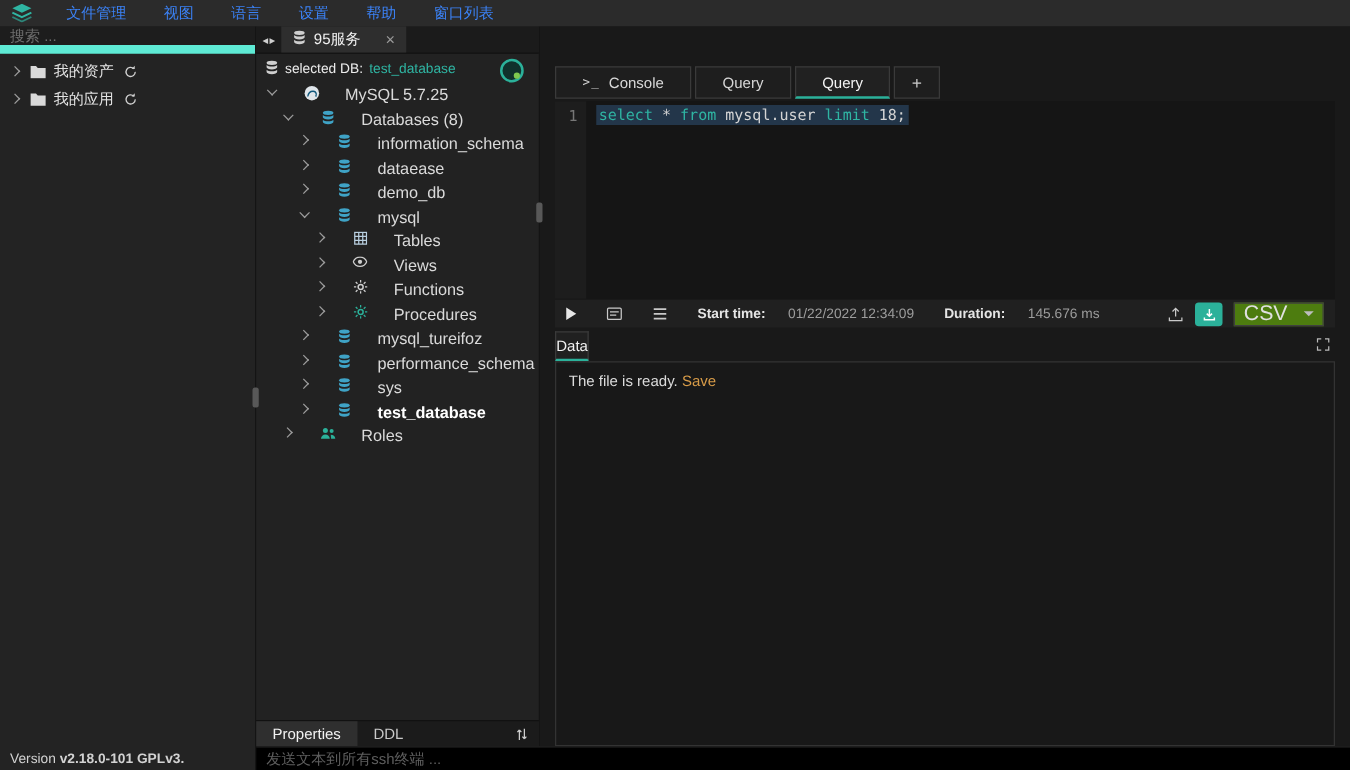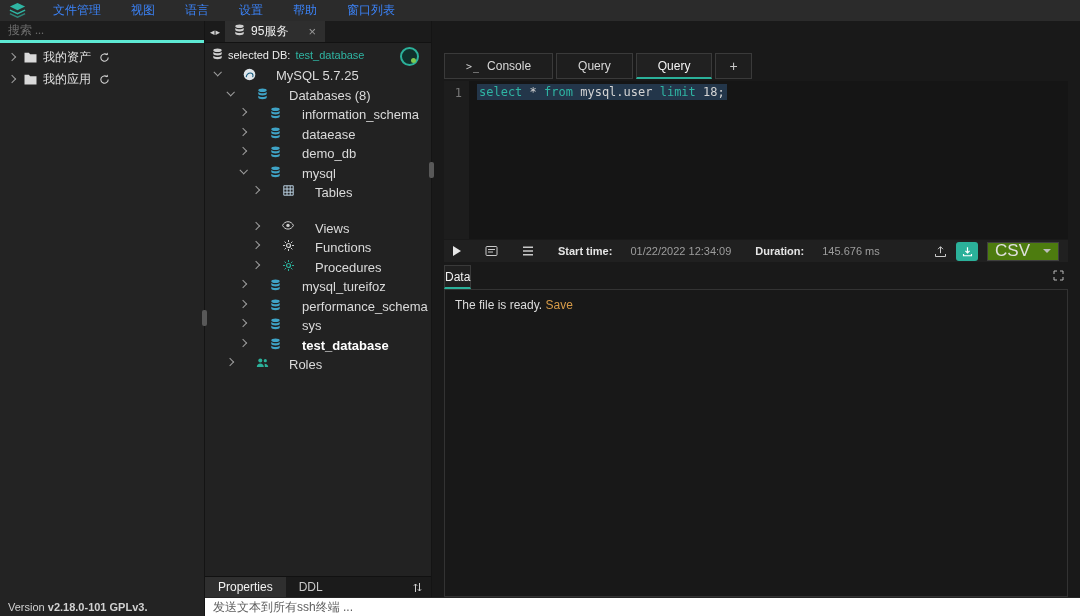--- a/index.html
+++ b/index.html
@@ -7,21 +7,21 @@
   body{position:relative;background:#1c1c1c;font-family:"Liberation Sans",sans-serif;color:#d6d6d6;cursor:default}
 
   
   .topbar{position:absolute;left:0;top:0;width:1080px;height:21px;background:#2b2b2b;display:flex;align-items:center;z-index:6}
   .logo{margin:0 12px 0 9px;display:flex;align-items:center}
   #menu-items{display:flex}
   .menu-item{font-size:12px;color:#3b82f6;padding:0 15px;line-height:21px;white-space:nowrap}
 
   
   .sidebar{position:absolute;left:0;top:21px;width:205px;height:595px;background:#232323;border-right:1px solid #141414}
-  .search-input{display:block;width:100%;height:22px;background:#1d1d1d;border:none;border-bottom:3px solid #5eead4;color:#22c55e;font-size:12px;padding:0 8px;outline:none;font-family:Liberation Serif, serif}
+  .search-input{display:block;width:100%;height:22px;background:#1d1d1d;border:none;border-bottom:7px solid #5eead4;color:#22c55e;font-size:12px;padding:0 8px;outline:none;font-family:Liberation Sans, sans-serif}
   .search-input::placeholder{color:#6d6d6d}
   #sidebar-items{padding-top:3px}
   .side-row{display:flex;align-items:center;gap:6px;height:22px;font-size:12px;color:#e2e2e2;padding-left:7px}
   .side-row .ico,.tree-row .ico{display:inline-flex;width:14px;justify-content:center;flex:none}
   .version{position:absolute;bottom:3px;left:8px;font-size:11px;color:#d2d2d2;white-space:nowrap}
   .version b{font-weight:700}
 
   
   .chev{width:10px;height:10px;display:inline-flex;align-items:center;justify-content:center;flex:none}
   .chev::before{content:"";width:5px;height:5px;border-right:1.3px solid #9d9d9d;border-bottom:1.3px solid #9d9d9d;transform:rotate(-45deg);display:block}
@@ -66,21 +66,21 @@
   .dl-btn{width:22px;height:19px;background:#2bb19a;border-radius:3px;display:flex;align-items:center;justify-content:center}
   .csv{display:flex;align-items:center;gap:13px;border:1px solid #3f3f3f;background:#4d7c0f;height:19px;padding:0 7px;font-size:17px;color:#e0e0e0}
   .caret-down{width:0;height:0;border-left:4px solid transparent;border-right:4px solid transparent;border-top:4px solid #bdbdbd}
   .result-tabs{position:absolute;left:12px;top:244px;height:24px;display:flex}
   .data-tab{display:flex;align-items:center;padding:0 0;border:1px solid #3a3a3a;border-bottom:2px solid #2bb19a;background:#202020;font-size:12px;color:#f2f2f2}
   .expand{position:absolute;right:16px;top:249px;display:flex}
   .result-box{position:absolute;left:12px;top:268px;width:624px;height:308px;border:1px solid #333;background:#181818;padding:8px 10px;font-size:12px;color:#dcdcdc}
   .save-link{color:#d79b48}
 
   
-  .bottomstrip{position:absolute;left:205px;top:597px;width:875px;height:19px;background:#ffffff;border-top:1px solid #262626}
+  .bottomstrip{position:absolute;left:205px;top:597px;width:875px;height:19px;background:#000000;border-top:1px solid #262626}
   .ssh-input{display:block;width:100%;height:100%;background:transparent;border:none;outline:none;color:#8b8b8b;font-size:12px;padding-left:8px;font-family:"Liberation Sans",sans-serif}
   .ssh-input::placeholder{color:#5e5e5e}
 
   .grip{position:absolute;width:5px;height:16px;background:#585858;border-radius:2px;z-index:9}
 </style>
 </head>
 <body>
 
 <div class="topbar">
   <span class="logo">
@@ -236,21 +236,21 @@
       <div class="tree-row" style="padding-left: 46px;">
         <span class="chev"></span>
         <span class="ico">
           <svg width="11" height="11" viewBox="0 0 11 11">
             <path d="M.8.8h9.4v9.4H.8z" fill="none" stroke="#b9cfe0"></path>
             <path d="M.8 4h9.4M.8 7.2h9.4M4 .8v9.4M7.2 .8v9.4" stroke="#b9cfe0"></path>
           </svg>
         </span>
         <span>Tables</span>
       </div>
-      <div class="tree-row" style="padding-left: 46px; margin-top: 16px;">
+      <div class="tree-row" style="padding-left: 46px;">
         <span class="chev"></span>
         <span class="ico">
           <svg width="12" height="9" viewBox="0 0 12 9">
             <path d="M6 .7C3.6.7 1.5 2.2.6 4.4 1.5 6.6 3.6 8.1 6 8.1s4.5-1.5 5.4-3.7C10.5 2.2 8.4.7 6 .7z" fill="none" stroke="#cfcfcf"></path>
             <circle cx="6" cy="4.4" r="1.7" fill="#cfcfcf"></circle>
           </svg>
         </span>
         <span>Views</span>
       </div>
       <div class="tree-row" style="padding-left: 46px;">

